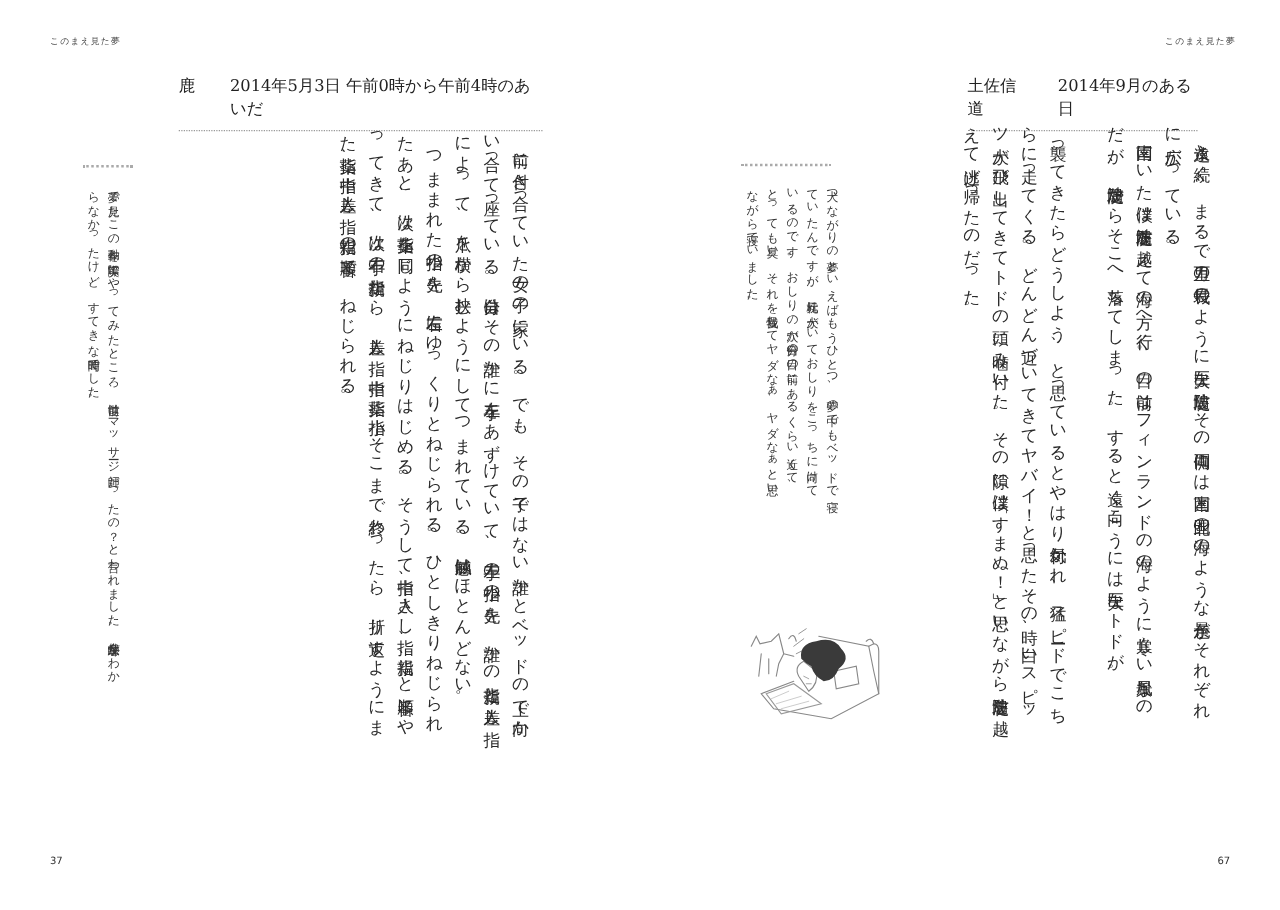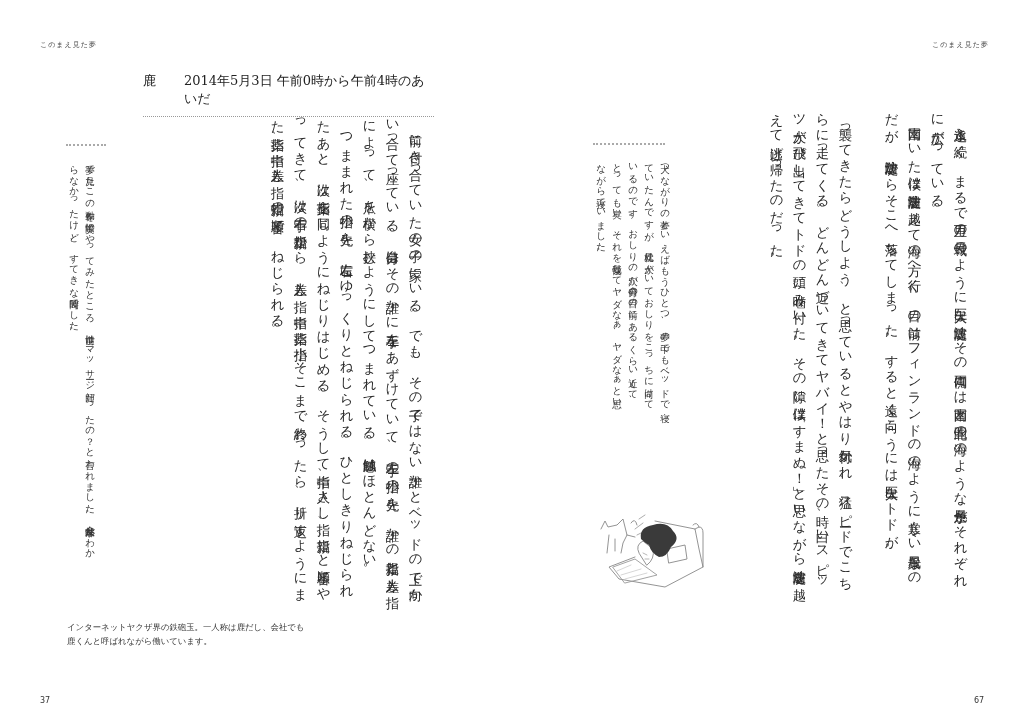--- a/index.html
+++ b/index.html
@@ -1,19 +1,19 @@
 <!DOCTYPE html>
 <html><head>
   <meta charset="utf-8">
   <style>
     * { box-sizing: border-box; margin: 0; padding: 0; }
     html, body { width: 1024px; height: 728px; background: #ffffff; overflow: hidden; }
     body { position: relative; font-family: "DejaVu Serif", "Liberation Serif", serif; color: #2a2a2a; }
 
-    .page { position: absolute; top: 16px; height: 537px; width: 512px; }
+    .page { position: absolute; top: 4px; height: 537px; width: 512px; }
     .page-left { left: 0; }
     .page-right { left: 512px; }
 
     .running-head {
       position: absolute; top: 24px;
       font-size: 7px; letter-spacing: 1px; color: #444;
       font-family: "DejaVu Sans", sans-serif;
     }
     .page-left .running-head { left: 40px; }
     .page-right .running-head { left: 420px; }
@@ -96,29 +96,32 @@
   <div class="vbody">
     <p class="indent">前に付き合っていた女の子の家にいる。でも、その子ではない誰かとベッドの上で向かい合って座っている。自分はその誰かに左手をあずけていて、左手の小指の先を、誰かの親指と人差し指によって、爪を横から挟むようにしてつまれている。感触はほとんどない。</p>
     <p class="indent gap">つままれた小指の先を、左右にゆっくりとねじられる。ひとしきりねじられたあと、次は薬指を同じようにねじりはじめる。そうして中指、人さし指、親指、と順番にやってきて、次は右手の親指から、人差し指、中指、薬指、小指。そこまで終わったら、折り返すようにまた薬指、中指、人差し指、親指の順番で、ねじられる。</p>
   </div>
 
   <div class="sidenote">
     <div class="vnote">夢で見たこの動作を実際にやってみたところ、前世はマッサージ師だったの？と言われました。全然意味がわからなかったけど、すてきな時間でした。</div>
   </div>
 
   <div class="profile">
-    <div class="profile-bio">インターネットヤクザ界の鉄砲玉。一人称は鹿だし、会社でも鹿くんと呼ばれながら働いています。</div>
   </div>
 
   <div class="folio">37</div>
 </div>
 
 <div class="page page-right">
   <div class="running-head">このまえ見た夢</div>
 
+  <div class="title-bar">
+    <span class="title-author">土佐信道</span>
+    <span class="title-date">2014年9月のある日</span>
+  </div>
 
   <div class="vbody">
     <p class="indent">永遠と続く、まるで万里の長城のように巨大な防波堤。その両側には南国と北国の海のような景色がそれぞれに広がっている。</p>
     <p class="indent gap">南国にいた僕は防波堤を越えて海の方へ行く。目の前はフィンランドの海のように寒々しい風景なのだが、防波堤からそこへ落ちてしまった。すると遠く向こうには巨大なトドが。</p>
     <p class="indent gap">襲ってきたらどうしよう、と思っているとやはり気付かれ、猛スピードでこちらに走ってくる。どんどん近づいてきてヤバイ！と思ったその時、白いスピッツ犬が飛び出してきてトドの頭に噛み付いた。その隙に僕は「すまぬ！」と思いながら防波堤を越えて逃げ帰ったのだった。</p>
   </div>
 
   <div class="sidenote">
     <div class="vnote">犬つながりの夢といえばもうひとつ、夢の中でもベッドで寝ていたんですが、枕元に犬がいておしりをこっちに向けているのです。おしりの穴が自分の目の前にあるくらい近くて、とっても臭い。それを我慢してヤダなぁ、ヤダなぁと思いながら寝ていました。</div>
   </div>

